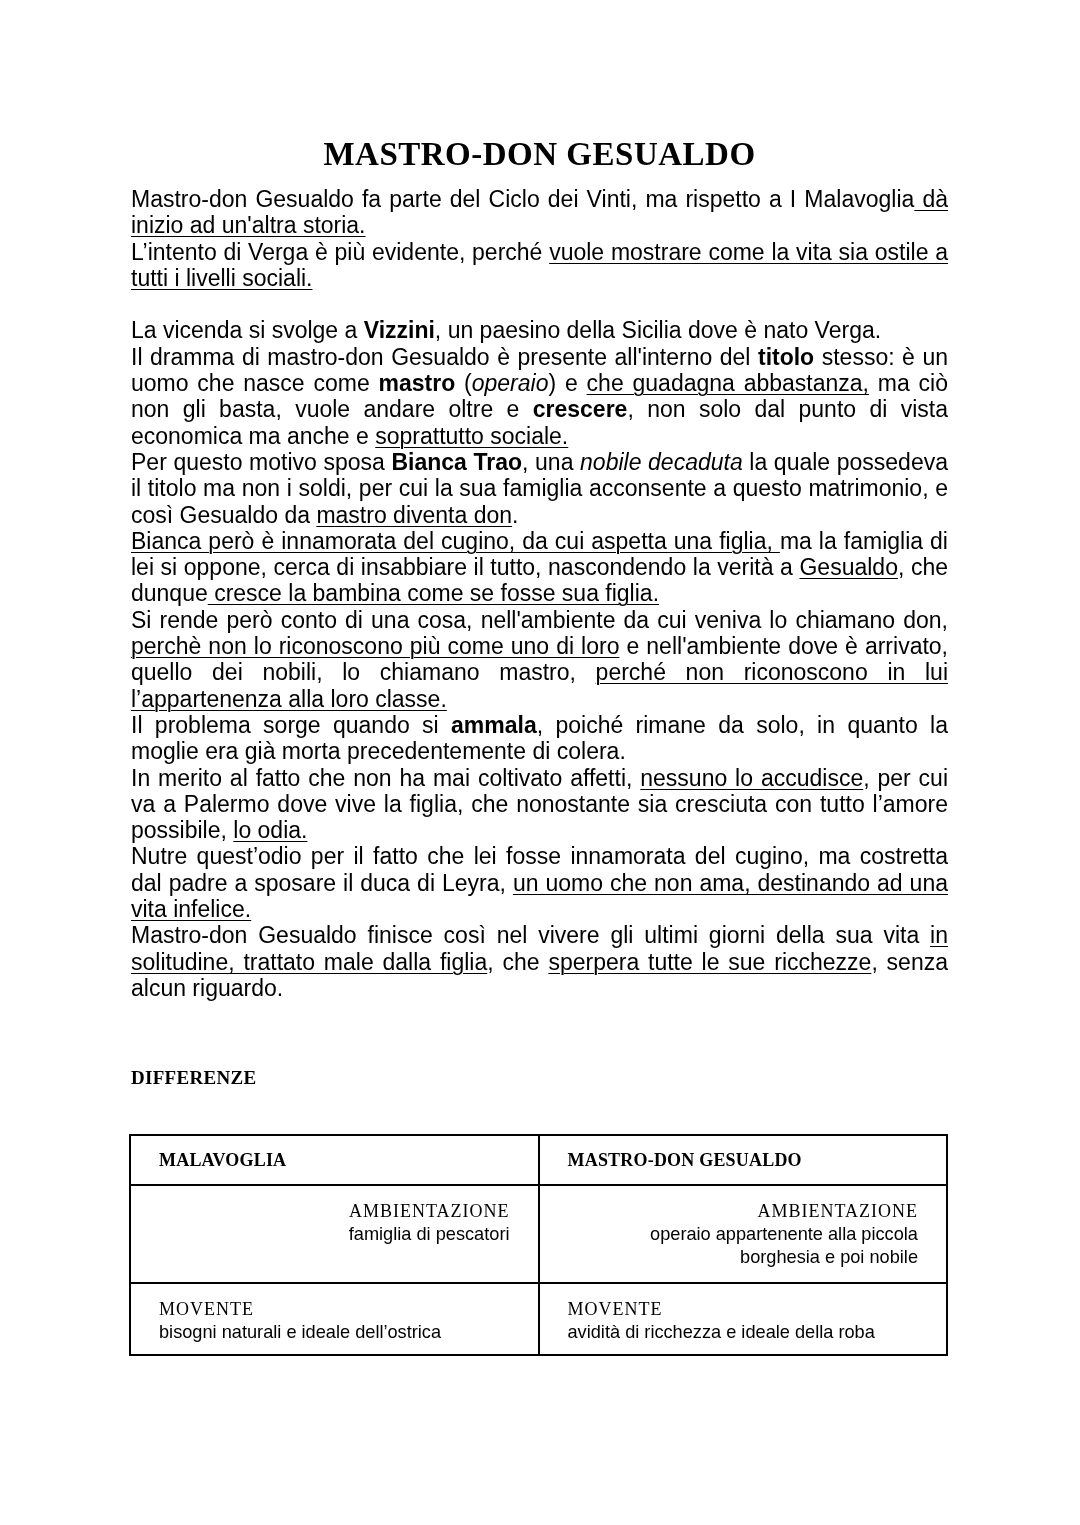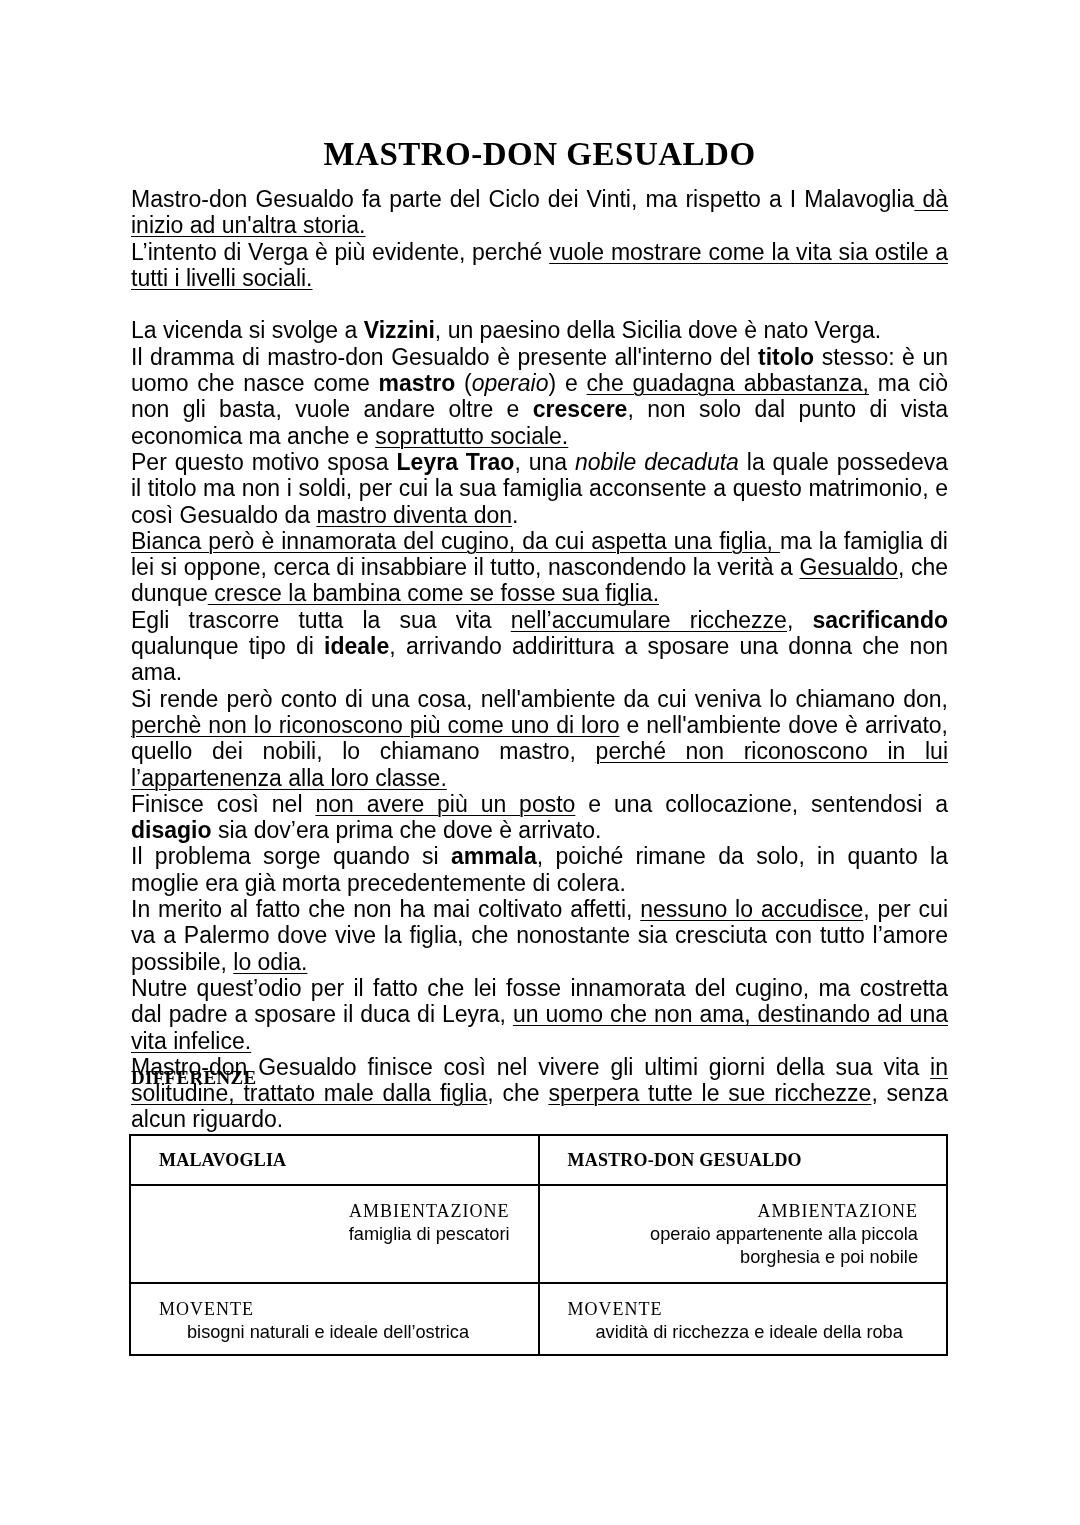--- a/index.html
+++ b/index.html
@@ -36,42 +36,40 @@
   .th-label {
     font-family: "Liberation Serif", "DejaVu Serif", serif; font-weight: bold;
     font-size: 18px; letter-spacing: 0.2px;
   }
   .cell-label {
     display: block; font-family: "Liberation Serif", "DejaVu Serif", serif;
     font-size: 18px; letter-spacing: 1px; margin-top: 13px; line-height: 24px;
   }
   .cell-value {
     display: block; font-family: "Liberation Sans", "DejaVu Sans", sans-serif;
-    font-size: 18.2px; line-height: 23px; margin-bottom: 10px; margin-left: 28px;
+    font-size: 18.2px; line-height: 23px; margin-bottom: 10px;
   }
   tr.row1 td { height: 96px; text-align: right; }
   tr.row2 td { height: 70px; }
 </style>
 </head>
 <body>
 
 <div class="page">
   <h1 class="title">MASTRO-DON GESUALDO</h1>
 
   <div class="body-text" id="body-text">
       <p><span>Mastro-don Gesualdo fa parte del Ciclo dei Vinti, ma rispetto a I Malavoglia</span><span class="u"> dà inizio ad un'altra storia.</span></p>
       <p><span>L’intento di Verga è più evidente, perché </span><span class="u">vuole mostrare come la vita sia ostile a tutti i livelli sociali.</span></p>
       <p class="gap"></p>
       <p><span>La vicenda si svolge a </span><span class="b">Vizzini</span><span>, un paesino della Sicilia dove è nato Verga.</span></p>
       <p><span>Il dramma di mastro-don Gesualdo è presente all'interno del </span><span class="b">titolo</span><span> stesso: è un uomo che nasce come </span><span class="b">mastro</span><span> (</span><span class="i">operaio</span><span>) e </span><span class="u">che guadagna abbastanza,</span><span> ma ciò non gli basta, vuole andare oltre e </span><span class="b">crescere</span><span>, non solo dal punto di vista economica ma anche e </span><span class="u">soprattutto sociale.</span></p>
-      <p><span>Per questo motivo sposa </span><span class="b">Leyra Trao</span><span>, una </span><span class="i">nobile decaduta</span><span> la quale possedeva il titolo ma non i soldi, per cui la sua famiglia acconsente a questo matrimonio, e così Gesualdo da </span><span class="u">mastro diventa don</span><span>.</span></p>
+      <p><span>Per questo motivo sposa </span><span class="b">Bianca Trao</span><span>, una </span><span class="i">nobile decaduta</span><span> la quale possedeva il titolo ma non i soldi, per cui la sua famiglia acconsente a questo matrimonio, e così Gesualdo da </span><span class="u">mastro diventa don</span><span>.</span></p>
       <p><span class="u">Bianca però  è innamorata del cugino, da cui  aspetta una figlia, </span><span>ma la famiglia di lei si oppone, cerca di insabbiare il tutto, nascondendo la verità a </span><span class="u">Gesualdo</span><span>, che dunque</span><span class="u"> cresce la bambina come se fosse sua figlia.</span></p>
-      <p><span>Egli trascorre tutta la sua vita </span><span class="u">nell’accumulare ricchezze</span><span>, </span><span class="b">sacrificando</span><span> qualunque tipo di </span><span class="b">ideale</span><span>, arrivando addirittura a sposare una donna che non ama.</span></p>
       <p><span>Si rende però conto di una cosa, nell'ambiente da cui veniva lo chiamano don, </span><span class="u">perchè non lo riconoscono più come uno di loro</span><span> e nell'ambiente dove è arrivato, quello dei nobili, lo chiamano mastro, </span><span class="u">perché non riconoscono in  lui  l’appartenenza alla loro classe.</span></p>
-      <p><span>Finisce così nel </span><span class="u">non avere più un posto</span><span> e una collocazione, sentendosi a </span><span class="b">disagio</span><span> sia dov’era prima che dove è arrivato.</span></p>
       <p><span>Il problema sorge quando si </span><span class="b">ammala</span><span>, poiché rimane da solo, in quanto la moglie era già morta precedentemente di colera.</span></p>
       <p><span>In merito al fatto che non ha mai coltivato affetti, </span><span class="u">nessuno lo accudisce</span><span>, per cui va a Palermo dove vive la figlia, che nonostante sia cresciuta con tutto l’amore possibile, </span><span class="u">lo odia.</span></p>
       <p><span>Nutre quest’odio per il fatto che lei fosse innamorata del cugino, ma costretta dal padre a sposare il duca di Leyra, </span><span class="u">un uomo che non ama, destinando ad una vita infelice.</span></p>
       <p><span>Mastro-don Gesualdo finisce così nel vivere gli ultimi giorni della sua vita </span><span class="u">in solitudine, trattato male dalla figlia</span><span>, che </span><span class="u">sperpera tutte le sue ricchezze</span><span>, senza alcun riguardo.</span></p>
     </div>
 
   <h2 class="section-heading">DIFFERENZE</h2>
 
   <table class="diff">
     <colgroup>

